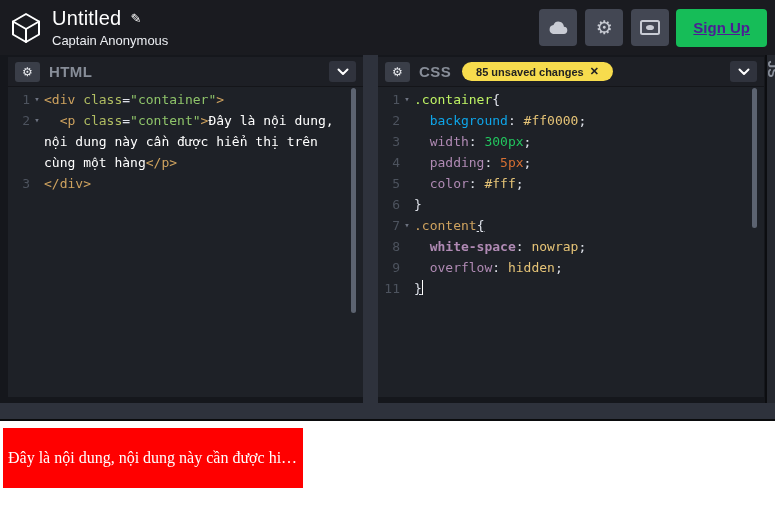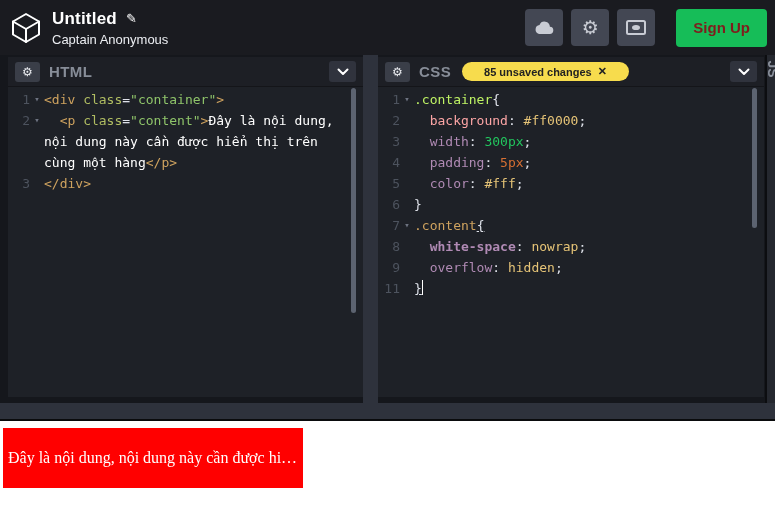--- a/index.html
+++ b/index.html
@@ -10,52 +10,52 @@
   }
 
   
   .header {
     position:absolute; top:0; left:0; width:775px; height:55px;
     background:#1a1b20; display:flex; align-items:center; padding:0 8px;
   }
   .logo { width:32px; height:32px; margin:0 10px 0 2px; flex-shrink:0; cursor:pointer; }
   .title-block { display:flex; flex-direction:column; justify-content:center; }
   .title-row { display:flex; align-items:center; }
-  .pen-title { color:#fff; font-size:17px; font-weight:bold; letter-spacing:.2px; }
+  .pen-title { color:#fff; font-size:20px; font-weight:normal; letter-spacing:.2px; }
   .pencil { color:#fff; font-size:13px; margin-left:9px; cursor:pointer; }
   .pen-author { color:#eceef2; font-size:13px; margin-top:3px; }
   .header-spacer { flex:1; }
   .icon-btn {
     width:38px; height:37px; background:#434753; border-radius:4px;
     display:flex; align-items:center; justify-content:center; margin-left:8px; cursor:pointer;
   }
   .icon-btn .uni { color:#c9ccd4; font-size:19px; line-height:1; }
   .btn { height:38px; border-radius:4px; display:flex; align-items:center;
          font-size:15px; font-weight:bold; cursor:pointer; }
-  .btn-signup { padding:0 17px; color:#7f1d1d; margin-left:21px; }
+  .btn-signup { padding:0 17px; color:#4c1d95; margin-left:7px;text-decoration:underline; }
   .btn-login  { padding:0 13px; color:#fff; background:#3f4350; margin-left:24px; }
 
   
   .editors { position:absolute; top:55px; left:0; width:775px; height:348px; background:#15171c; }
   .v-gutter { position:absolute; left:363px; top:0; width:15px; height:348px; background:#2e323c; }
   .panel { position:absolute; top:2px; height:340px; background:#1e2127; overflow:hidden; }
   .panel-html { left:8px; width:355px; }
   .panel-css  { left:378px; width:386px; }
   .panel-header {
     height:30px; background:#1d1f25; border-bottom:1px solid #141519;
     display:flex; align-items:center; padding:0 7px;
   }
   .mini-gear {
     width:25px; height:20px; background:#3a3e48; border-radius:3px;
     display:flex; align-items:center; justify-content:center; cursor:pointer; flex-shrink:0;
   }
   .mini-gear span { color:#e8eaee; font-size:12px; line-height:1; }
   .panel-title { margin-left:9px; font-size:15px; font-weight:bold; color:#878d98; letter-spacing:.4px; }
   .badge {
-    margin-left:11px; border-radius:10px; padding:3px 22px;
+    margin-left:11px; border-radius:10px; padding:3px 14px;
     font-size:11px; font-weight:bold; color:#222; display:flex; align-items:center; gap:6px; cursor:pointer;
   }
   .badge .x { font-size:11px; }
   .chev-btn {
     margin-left:auto; width:27px; height:21px; background:#30333d; border-radius:3px;
     display:flex; align-items:center; justify-content:center; cursor:pointer;
   }
 
   
   .code {
@@ -181,21 +181,21 @@
       </div>
       <div class="code" id="css-code">
           <div class="code-line">
             <span class="ln">1</span>
             <span class="fold">▾</span>
             <span class="src"><span style="color: #bef264;">.container</span><span style="color: rgb(223, 226, 234);">{</span></span>
           </div>
           <div class="code-line">
             <span class="ln">2</span>
             <span class="fold"></span>
-            <span class="src"><span style="color: rgb(223, 226, 234);">  </span><span style="color: #fca5a5;">background</span><span style="color: rgb(223, 226, 234);">: </span><span style="color: rgb(230, 196, 119);">#ff0000</span><span style="color: rgb(223, 226, 234);">;</span></span>
+            <span class="src"><span style="color: rgb(223, 226, 234);">  </span><span style="color: #0ea5e9;">background</span><span style="color: rgb(223, 226, 234);">: </span><span style="color: rgb(230, 196, 119);">#ff0000</span><span style="color: rgb(223, 226, 234);">;</span></span>
           </div>
           <div class="code-line">
             <span class="ln">3</span>
             <span class="fold"></span>
             <span class="src"><span style="color: rgb(223, 226, 234);">  </span><span style="color: rgb(176, 138, 180);">width</span><span style="color: rgb(223, 226, 234);">: </span><span style="color: #22c55e;">300px</span><span style="color: rgb(223, 226, 234);">;</span></span>
           </div>
           <div class="code-line">
             <span class="ln">4</span>
             <span class="fold"></span>
             <span class="src"><span style="color: rgb(223, 226, 234);">  </span><span style="color: rgb(176, 138, 180);">padding</span><span style="color: rgb(223, 226, 234);">: </span><span style="color: rgb(214, 111, 50); text-align: right;">5px</span><span style="color: rgb(223, 226, 234);">;</span></span>

